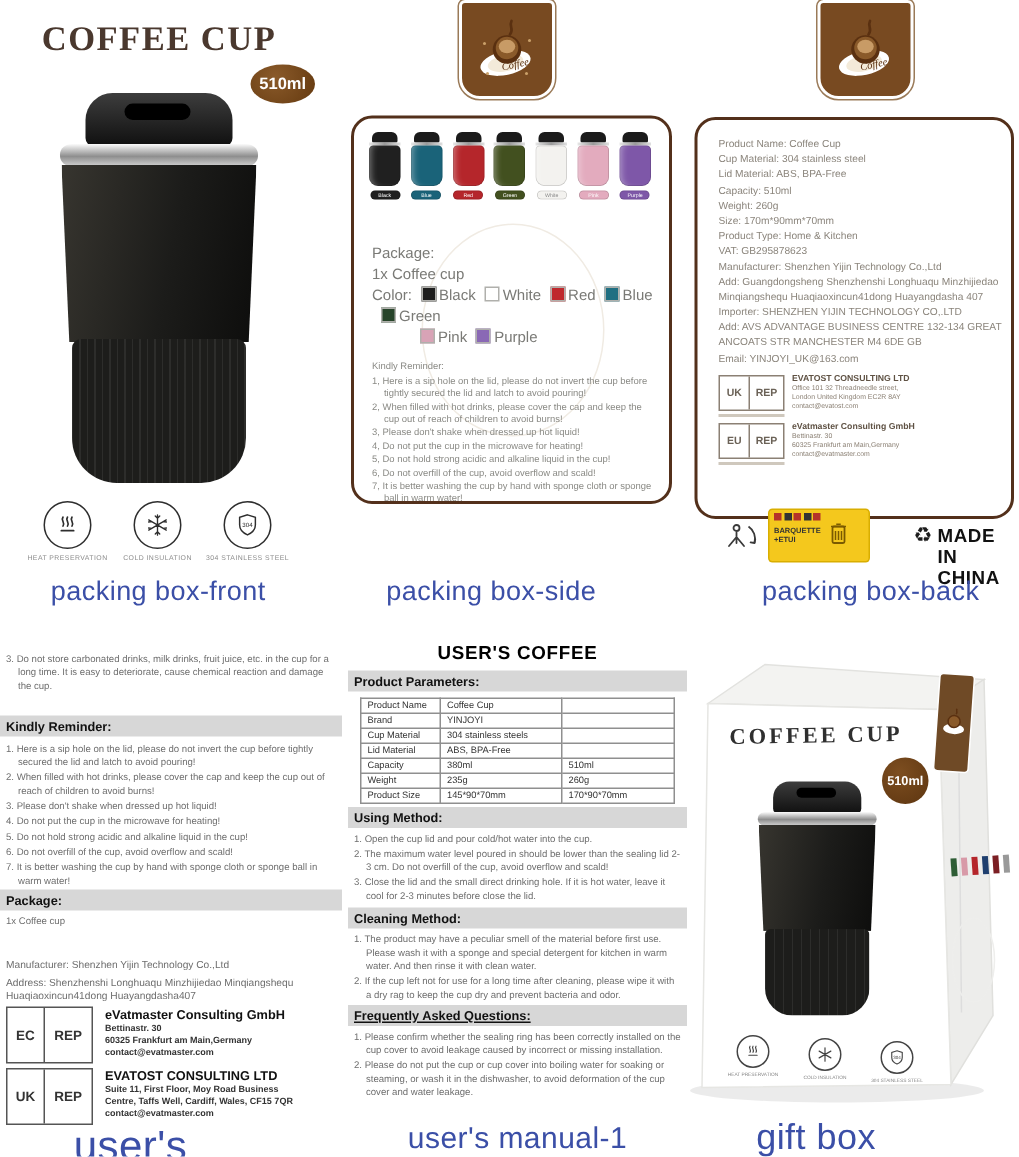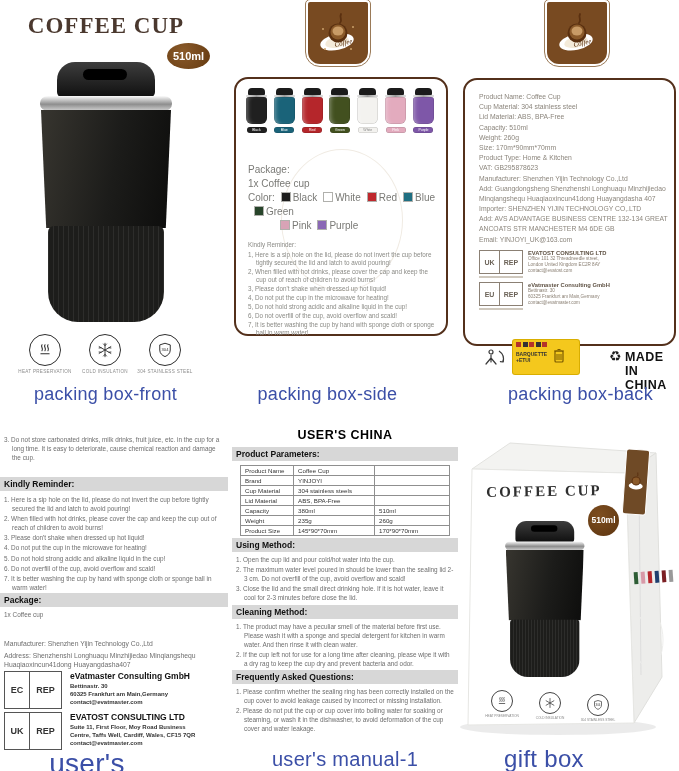--- a/index.html
+++ b/index.html
@@ -359,21 +359,21 @@
       <div class="repline">Suite 11, First Floor, Moy Road Business</div>
       <div class="repline">Centre, Taffs Well, Cardiff, Wales, CF15 7QR</div>
       <div class="repline">contact@evatmaster.com</div>
     </div>
   </div>
 
   <div class="caption" style="left:2px;top:323px;width:170px;font-size:28px;">user's manual-1</div>
 </div>
 
 <div class="abs" style="left:232px;top:425px;width:226px;height:346px;">
-  <div class="abs" style="left:0;top:3px;width:226px;text-align:center;font-weight:bold;font-size:12.5px;letter-spacing:.5px;color:#000;">USER'S CHINA</div>
+  <div class="abs" style="left:0;top:3px;width:226px;text-align:center;font-weight:bold;font-size:12.5px;letter-spacing:.5px;color:#000;">USER'S COFFEE</div>
   <div class="hbar" style="left:0;top:22px;width:222px;">Product Parameters:</div>
 
   <table class="params abs" style="left:8px;top:40px;">
     <tbody>
         <tr>
           <td class="c1">Product Name</td>
           <td class="c2">Coffee Cup</td>
           <td class="c3"></td>
         </tr>
     <tr>
@@ -415,21 +415,21 @@
     <div class="itm">2. The maximum water level poured in should be lower than the sealing lid 2-3 cm. Do not overfill of the cup, avoid overflow and scald!</div>
     <div class="itm">3. Close the lid and the small direct drinking hole. If it is hot water, leave it cool for 2-3 minutes before close the lid.</div>
   </div>
 
   <div class="hbar" style="left:0;top:180px;width:222px;">Cleaning Method:</div>
   <div class="mtxt" style="left:4px;top:197px;width:218px;">
     <div class="itm">1. The product may have a peculiar smell of the material before first use. Please wash it with a sponge and special detergent for kitchen in warm water. And then rinse it with clean water.</div>
     <div class="itm">2. If the cup left not for use for a long time after cleaning, please wipe it with a dry rag to keep the cup dry and prevent bacteria and odor.</div>
   </div>
 
-  <div class="hbar" style="left:0;top:245px;width:222px;">Frequently Asked Questions:</div>
+  <div class="hbar" style="left:0;top:245px;width:222px;text-decoration:underline;">Frequently Asked Questions:</div>
   <div class="mtxt" style="left:4px;top:262px;width:218px;">
     <div class="itm">1. Please confirm whether the sealing ring has been correctly installed on the cup cover to avoid leakage caused by incorrect or missing installation.</div>
     <div class="itm">2. Please do not put the cup or cup cover into boiling water for soaking or steaming, or wash it in the dishwasher, to avoid deformation of the cup cover and water leakage.</div>
   </div>
 
   <div class="caption" style="left:28px;top:323px;width:170px;font-size:20px;">user's manual-1</div>
 </div>
 
 <div class="abs" style="left:458px;top:425px;width:221px;height:346px;">
   <svg class="abs" style="left:0;top:0;" width="221" height="320" viewBox="0 0 221 320">

